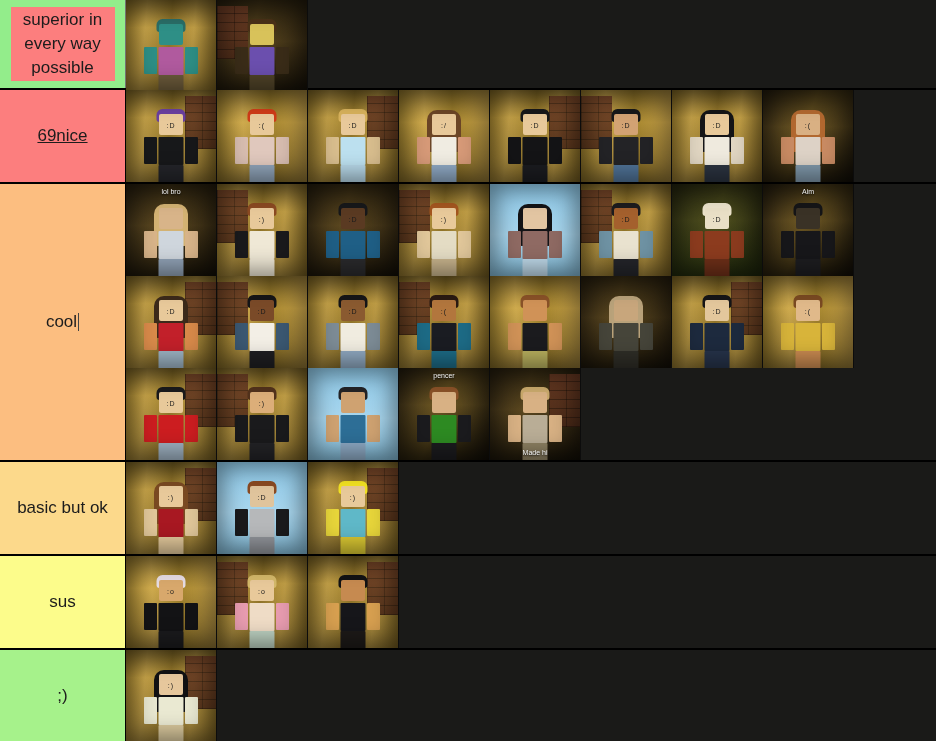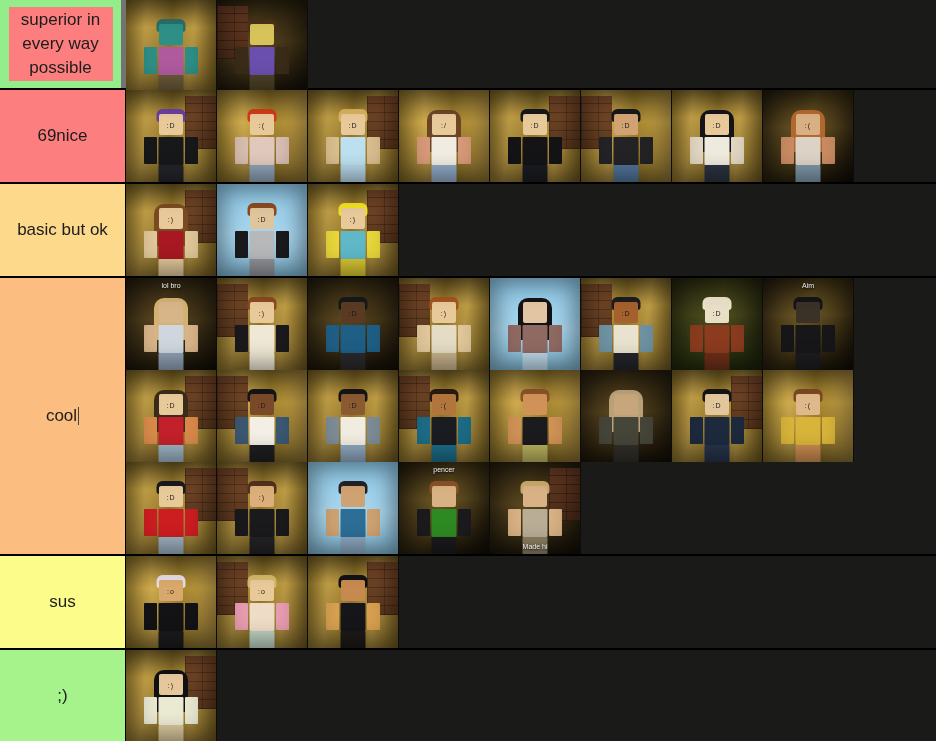--- a/index.html
+++ b/index.html
@@ -32,21 +32,21 @@
     display: flex;
     align-items: stretch;
   }
 
   .header-label-cell {
     flex: 0 0 126px;
     background: #93ed8b;
     display: flex;
     align-items: center;
     justify-content: center;
-    border-right: 5px solid #737373;
+    border-right: 1px solid #737373;
   }
 
   .header-label-text {
     background: #fc7e7e;
     color: #1c1c1c;
     font-size: 17px;
     line-height: 24px;
     text-align: center;
     padding: 1px 3px;
     width: 104px;
@@ -337,21 +337,21 @@
             <div class="legs" style="background: rgb(78, 66, 39);"></div>
           </div>
           <div class="vignette"></div>
         </div>
         <div class="filler"></div>
       </div>
   </div>
 
   <div class="tiers" id="tiers">
       <div class="tier-row" style="height: 94px; flex: 0 0 94px;">
-        <div class="tier-label" style="background: rgb(252, 126, 126);">
+        <div class="tier-label" style="background: rgb(252, 126, 126); text-decoration: underline;">
           <span>69nice</span>
         </div>
         <div class="tier-content">
           <div class="thumb">
             <div class="scene bg-wood"></div>
             <div class="brick"></div>
             <div class="fig">
               <div class="hair" style="background: rgb(106, 63, 160);"></div>
               <div class="head" style="background: rgb(232, 201, 154);"></div>
               <div class="torso" style="background: rgb(23, 24, 26);"></div>
@@ -451,68 +451,20 @@
               <div class="torso" style="background: rgb(221, 210, 198);"></div>
               <div class="arm l" style="background: rgb(201, 139, 99);"></div>
               <div class="arm r" style="background: rgb(201, 139, 99);"></div>
               <div class="legs" style="background: rgb(126, 150, 168);"></div>
               <div class="face">:(</div>
             </div>
             <div class="vignette"></div>
           </div>
         </div>
       </div>
-      <div class="tier-row" style="height: 94px; flex: 0 0 94px;">
-        <div class="tier-label" style="background: rgb(252, 217, 139);">
-          <span>basic but ok</span>
-        </div>
-        <div class="tier-content">
-          <div class="thumb">
-            <div class="scene bg-wood"></div>
-            <div class="brick"></div>
-            <div class="fig">
-              <div class="hair long" style="background: rgb(122, 74, 34);"></div>
-              <div class="head" style="background: rgb(232, 201, 154);"></div>
-              <div class="torso" style="background: rgb(168, 24, 34);"></div>
-              <div class="arm l" style="background: rgb(225, 199, 154);"></div>
-              <div class="arm r" style="background: rgb(225, 199, 154);"></div>
-              <div class="legs" style="background: rgb(225, 199, 154);"></div>
-              <div class="face">:)</div>
-            </div>
-            <div class="vignette"></div>
-          </div>
-          <div class="thumb">
-            <div class="scene bg-sky"></div>
-            <div class="fig">
-              <div class="hair" style="background: rgb(138, 74, 34);"></div>
-              <div class="head" style="background: rgb(224, 196, 156);"></div>
-              <div class="torso" style="background: rgb(182, 184, 186);"></div>
-              <div class="arm l" style="background: rgb(26, 26, 28);"></div>
-              <div class="arm r" style="background: rgb(26, 26, 28);"></div>
-              <div class="legs" style="background: rgb(143, 146, 152);"></div>
-              <div class="face">:D</div>
-            </div>
-            <div class="vignette"></div>
-          </div>
-          <div class="thumb">
-            <div class="scene bg-wood"></div>
-            <div class="brick"></div>
-            <div class="fig">
-              <div class="hair" style="background: rgb(242, 226, 34);"></div>
-              <div class="head" style="background: rgb(232, 201, 154);"></div>
-              <div class="torso" style="background: rgb(95, 184, 200);"></div>
-              <div class="arm l" style="background: rgb(232, 214, 58);"></div>
-              <div class="arm r" style="background: rgb(232, 214, 58);"></div>
-              <div class="legs" style="background: rgb(216, 198, 50);"></div>
-              <div class="face">:)</div>
-            </div>
-            <div class="vignette"></div>
-          </div>
-        </div>
-      </div>
       <div class="tier-row" style="height: 278px; flex: 0 0 278px;">
         <div class="tier-label" style="background: rgb(252, 190, 128);">
           <span>cool</span>
           <span class="caret"></span>
         </div>
         <div class="tier-content">
           <div class="thumb">
             <div class="scene bg-dark"></div>
             <div class="fig">
               <div class="hair long" style="background: rgb(211, 178, 115);"></div>
@@ -787,20 +739,68 @@
               <div class="arm l" style="background: rgb(216, 177, 132);"></div>
               <div class="arm r" style="background: rgb(216, 177, 132);"></div>
               <div class="legs" style="background: rgb(141, 128, 98);"></div>
             </div>
             <div class="vignette"></div>
             <div class="thumb-note bottom">Made hi</div>
           </div>
         </div>
       </div>
       <div class="tier-row" style="height: 94px; flex: 0 0 94px;">
+        <div class="tier-label" style="background: rgb(252, 217, 139);">
+          <span>basic but ok</span>
+        </div>
+        <div class="tier-content">
+          <div class="thumb">
+            <div class="scene bg-wood"></div>
+            <div class="brick"></div>
+            <div class="fig">
+              <div class="hair long" style="background: rgb(122, 74, 34);"></div>
+              <div class="head" style="background: rgb(232, 201, 154);"></div>
+              <div class="torso" style="background: rgb(168, 24, 34);"></div>
+              <div class="arm l" style="background: rgb(225, 199, 154);"></div>
+              <div class="arm r" style="background: rgb(225, 199, 154);"></div>
+              <div class="legs" style="background: rgb(225, 199, 154);"></div>
+              <div class="face">:)</div>
+            </div>
+            <div class="vignette"></div>
+          </div>
+          <div class="thumb">
+            <div class="scene bg-sky"></div>
+            <div class="fig">
+              <div class="hair" style="background: rgb(138, 74, 34);"></div>
+              <div class="head" style="background: rgb(224, 196, 156);"></div>
+              <div class="torso" style="background: rgb(182, 184, 186);"></div>
+              <div class="arm l" style="background: rgb(26, 26, 28);"></div>
+              <div class="arm r" style="background: rgb(26, 26, 28);"></div>
+              <div class="legs" style="background: rgb(143, 146, 152);"></div>
+              <div class="face">:D</div>
+            </div>
+            <div class="vignette"></div>
+          </div>
+          <div class="thumb">
+            <div class="scene bg-wood"></div>
+            <div class="brick"></div>
+            <div class="fig">
+              <div class="hair" style="background: rgb(242, 226, 34);"></div>
+              <div class="head" style="background: rgb(232, 201, 154);"></div>
+              <div class="torso" style="background: rgb(95, 184, 200);"></div>
+              <div class="arm l" style="background: rgb(232, 214, 58);"></div>
+              <div class="arm r" style="background: rgb(232, 214, 58);"></div>
+              <div class="legs" style="background: rgb(216, 198, 50);"></div>
+              <div class="face">:)</div>
+            </div>
+            <div class="vignette"></div>
+          </div>
+        </div>
+      </div>
+      <div class="tier-row" style="height: 94px; flex: 0 0 94px;">
         <div class="tier-label" style="background: rgb(252, 252, 139);">
           <span>sus</span>
         </div>
         <div class="tier-content">
           <div class="thumb">
             <div class="scene bg-wood2"></div>
             <div class="fig">
               <div class="hair" style="background: rgb(230, 220, 228);"></div>
               <div class="head" style="background: rgb(216, 168, 108);"></div>
               <div class="torso" style="background: rgb(19, 19, 21);"></div>

